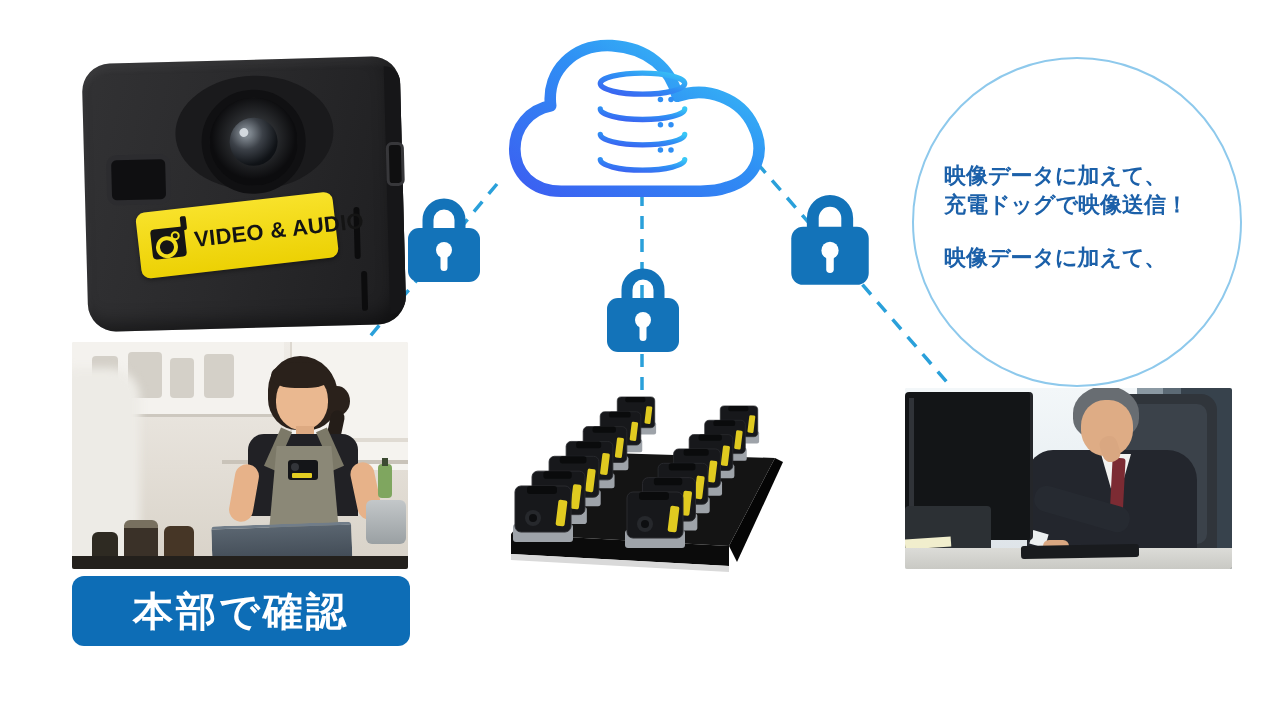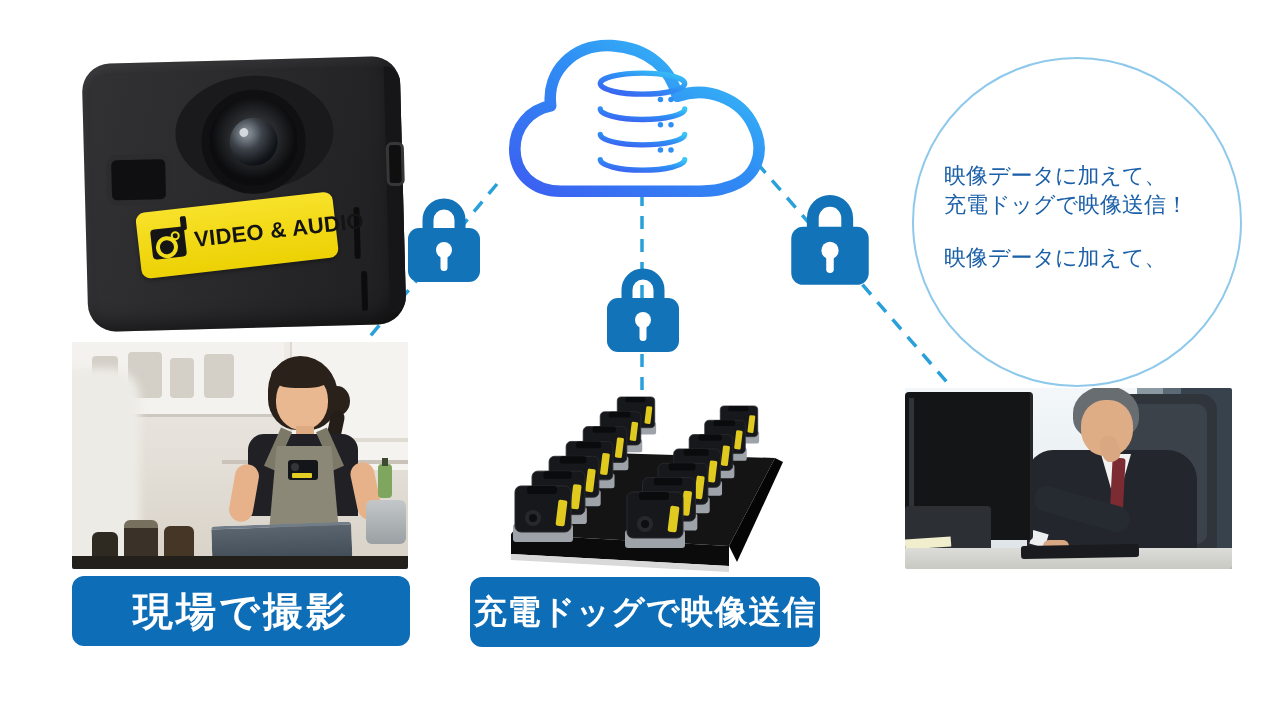--- a/index.html
+++ b/index.html
@@ -43,21 +43,21 @@
   .sticker-icon{position:relative;width:34px;height:30px;border-radius:4px;background:#151515;flex:0 0 auto;}
   .sticker-icon::before{content:"";position:absolute;left:4px;top:8px;width:14px;height:14px;border-radius:50%;border:4px solid #f2dd1c;}
   .sticker-icon::after{content:"";position:absolute;right:5px;top:4px;width:5px;height:5px;border-radius:50%;border:2px solid #f2dd1c;}
   .sticker-lens{position:absolute;left:44px;top:8px;width:6px;height:14px;background:#151515;border-radius:2px;}
   .sticker-text{font-size:22px;font-weight:800;color:#141414;letter-spacing:.3px;white-space:nowrap;}
 
   
   .bubble{left:912px;top:57px;width:330px;height:330px;border-radius:50%;background:#fff;
     border:2px solid #8ec9ec;box-sizing:border-box;}
   .bubble-text{position:absolute;left:30px;top:102px;}
-  .bubble-line{font-size:22px;line-height:29px;font-weight:normal;color:#1b60a9;white-space:nowrap;min-height:24px;}
+  .bubble-line{font-size:22px;line-height:29px;font-weight:bold;color:#1b60a9;white-space:nowrap;min-height:24px;}
   .bubble-line.gap{min-height:24px;}
 
   
   .photo{overflow:hidden;border-radius:2px;}
   .photo-left{left:72px;top:342px;width:336px;height:227px;}
   .photo-right{left:905px;top:388px;width:327px;height:181px;}
   .photo .abs{position:absolute;}
 
   
   .lp-bg{inset:0;background:linear-gradient(180deg,#efece7 0%,#e3ded6 55%,#d8d2c8 100%);}
@@ -301,16 +301,15 @@
     <div class="abs rp-cuff"></div>
     <div class="abs rp-hand"></div>
     <div class="abs rp-monitor"></div>
     <div class="abs rp-stand"></div>
     <div class="abs rp-printer"></div>
     <div class="abs rp-paper"></div>
     <div class="abs rp-desk"></div>
     <div class="abs rp-keyboard"></div>
   </div>
 
-  <div class="step-bar bar1">現場で撮影</div>
-  <div class="step-bar bar2">充電ドッグで映像送信</div>
+  <div class="step-bar bar1">本部で確認</div>
 
 </div>
 
 </body></html>

